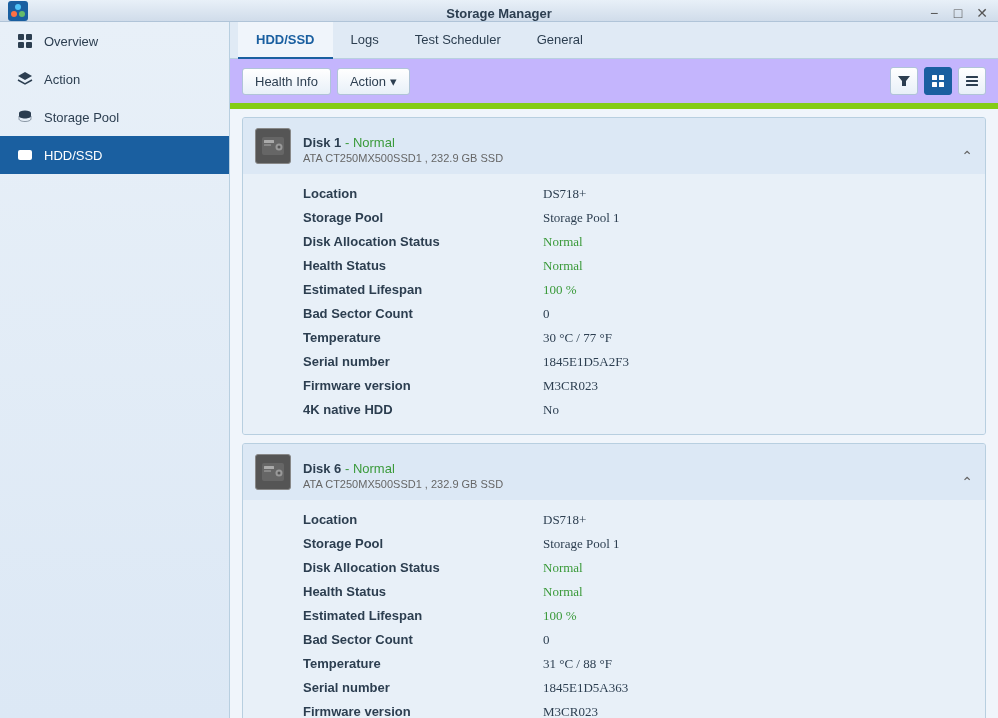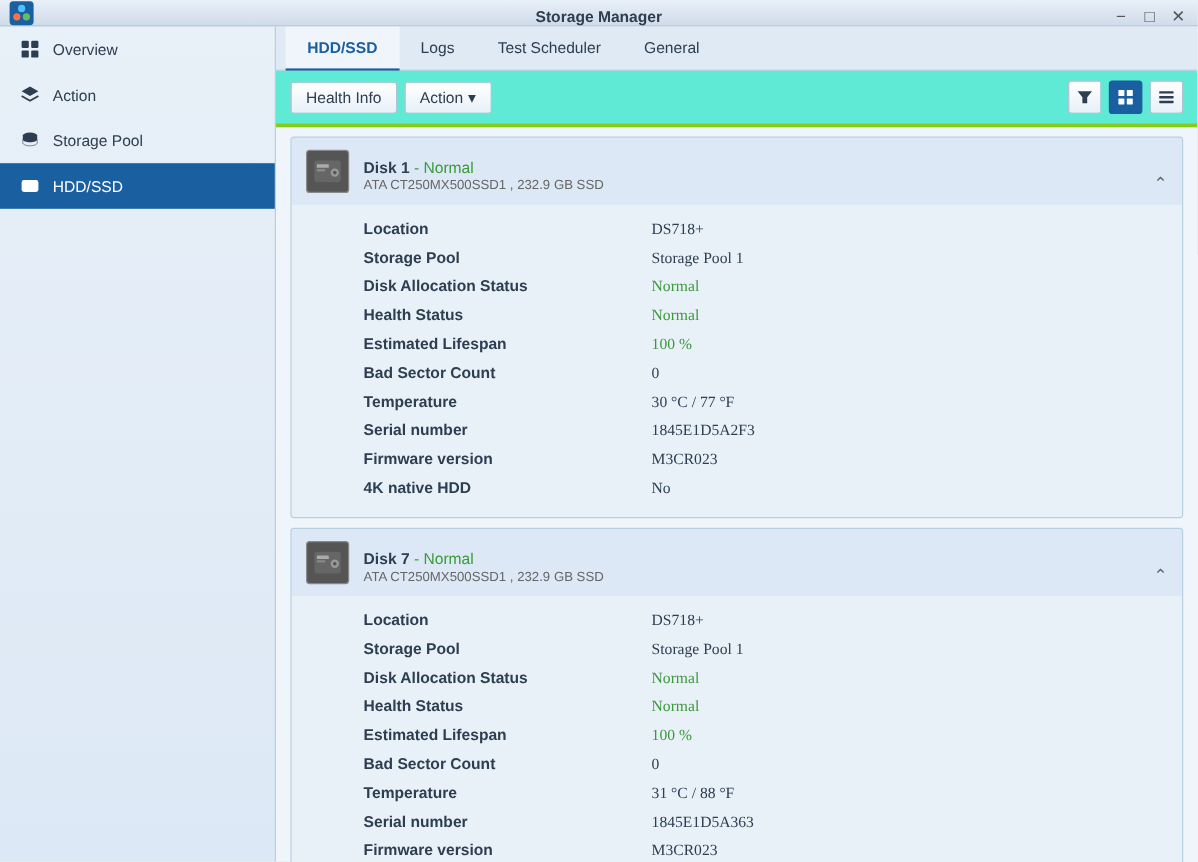--- a/index.html
+++ b/index.html
@@ -131,22 +131,22 @@
       border-bottom: 2px solid #1a5fa0;
       color: #1a5fa0;
       font-weight: 600;
     }
 
     
     .toolbar {
       display: flex;
       align-items: center;
       padding: 8px 12px;
-      background: #5eead4;
-      border-bottom: 3px solid #84cc16;
+      background: #c4b5fd;
+      border-bottom: 6px solid #84cc16;
       gap: 6px;
       flex-shrink: 0;
     }
     .toolbar-btn {
       padding: 5px 12px;
       border: 1px solid #b0c4d8;
       background: linear-gradient(to bottom, #ffffff, #e8f0f8);
       border-radius: 3px;
       cursor: pointer;
       font-size: 13px;
@@ -440,21 +440,21 @@
             <svg width="26" height="26" viewBox="0 0 26 26" fill="none">
               <rect x="2" y="4" width="22" height="18" rx="2" fill="#666"></rect>
               <rect x="4" y="7" width="10" height="3" rx="0.5" fill="#aaa"></rect>
               <rect x="4" y="11" width="7" height="2" rx="0.5" fill="#888"></rect>
               <circle cx="19" cy="14" r="3.5" fill="#999"></circle>
               <circle cx="19" cy="14" r="1.5" fill="#555"></circle>
             </svg>
           </div>
           <div class="disk-title-area">
             <div class="disk-name">
-              <span>Disk 7</span>
+              <span>Disk 6</span>
               <span class="disk-status-normal"> - <span>Normal</span></span>
             </div>
             <div class="disk-subtitle">ATA CT250MX500SSD1 , 232.9 GB SSD</div>
           </div>
           <div class="disk-chevron">⌃</div>
         </div>
         <div class="disk-details">
           <div class="detail-row">
             <span class="detail-label">Location</span>
             <span class="detail-value">DS718+</span>

